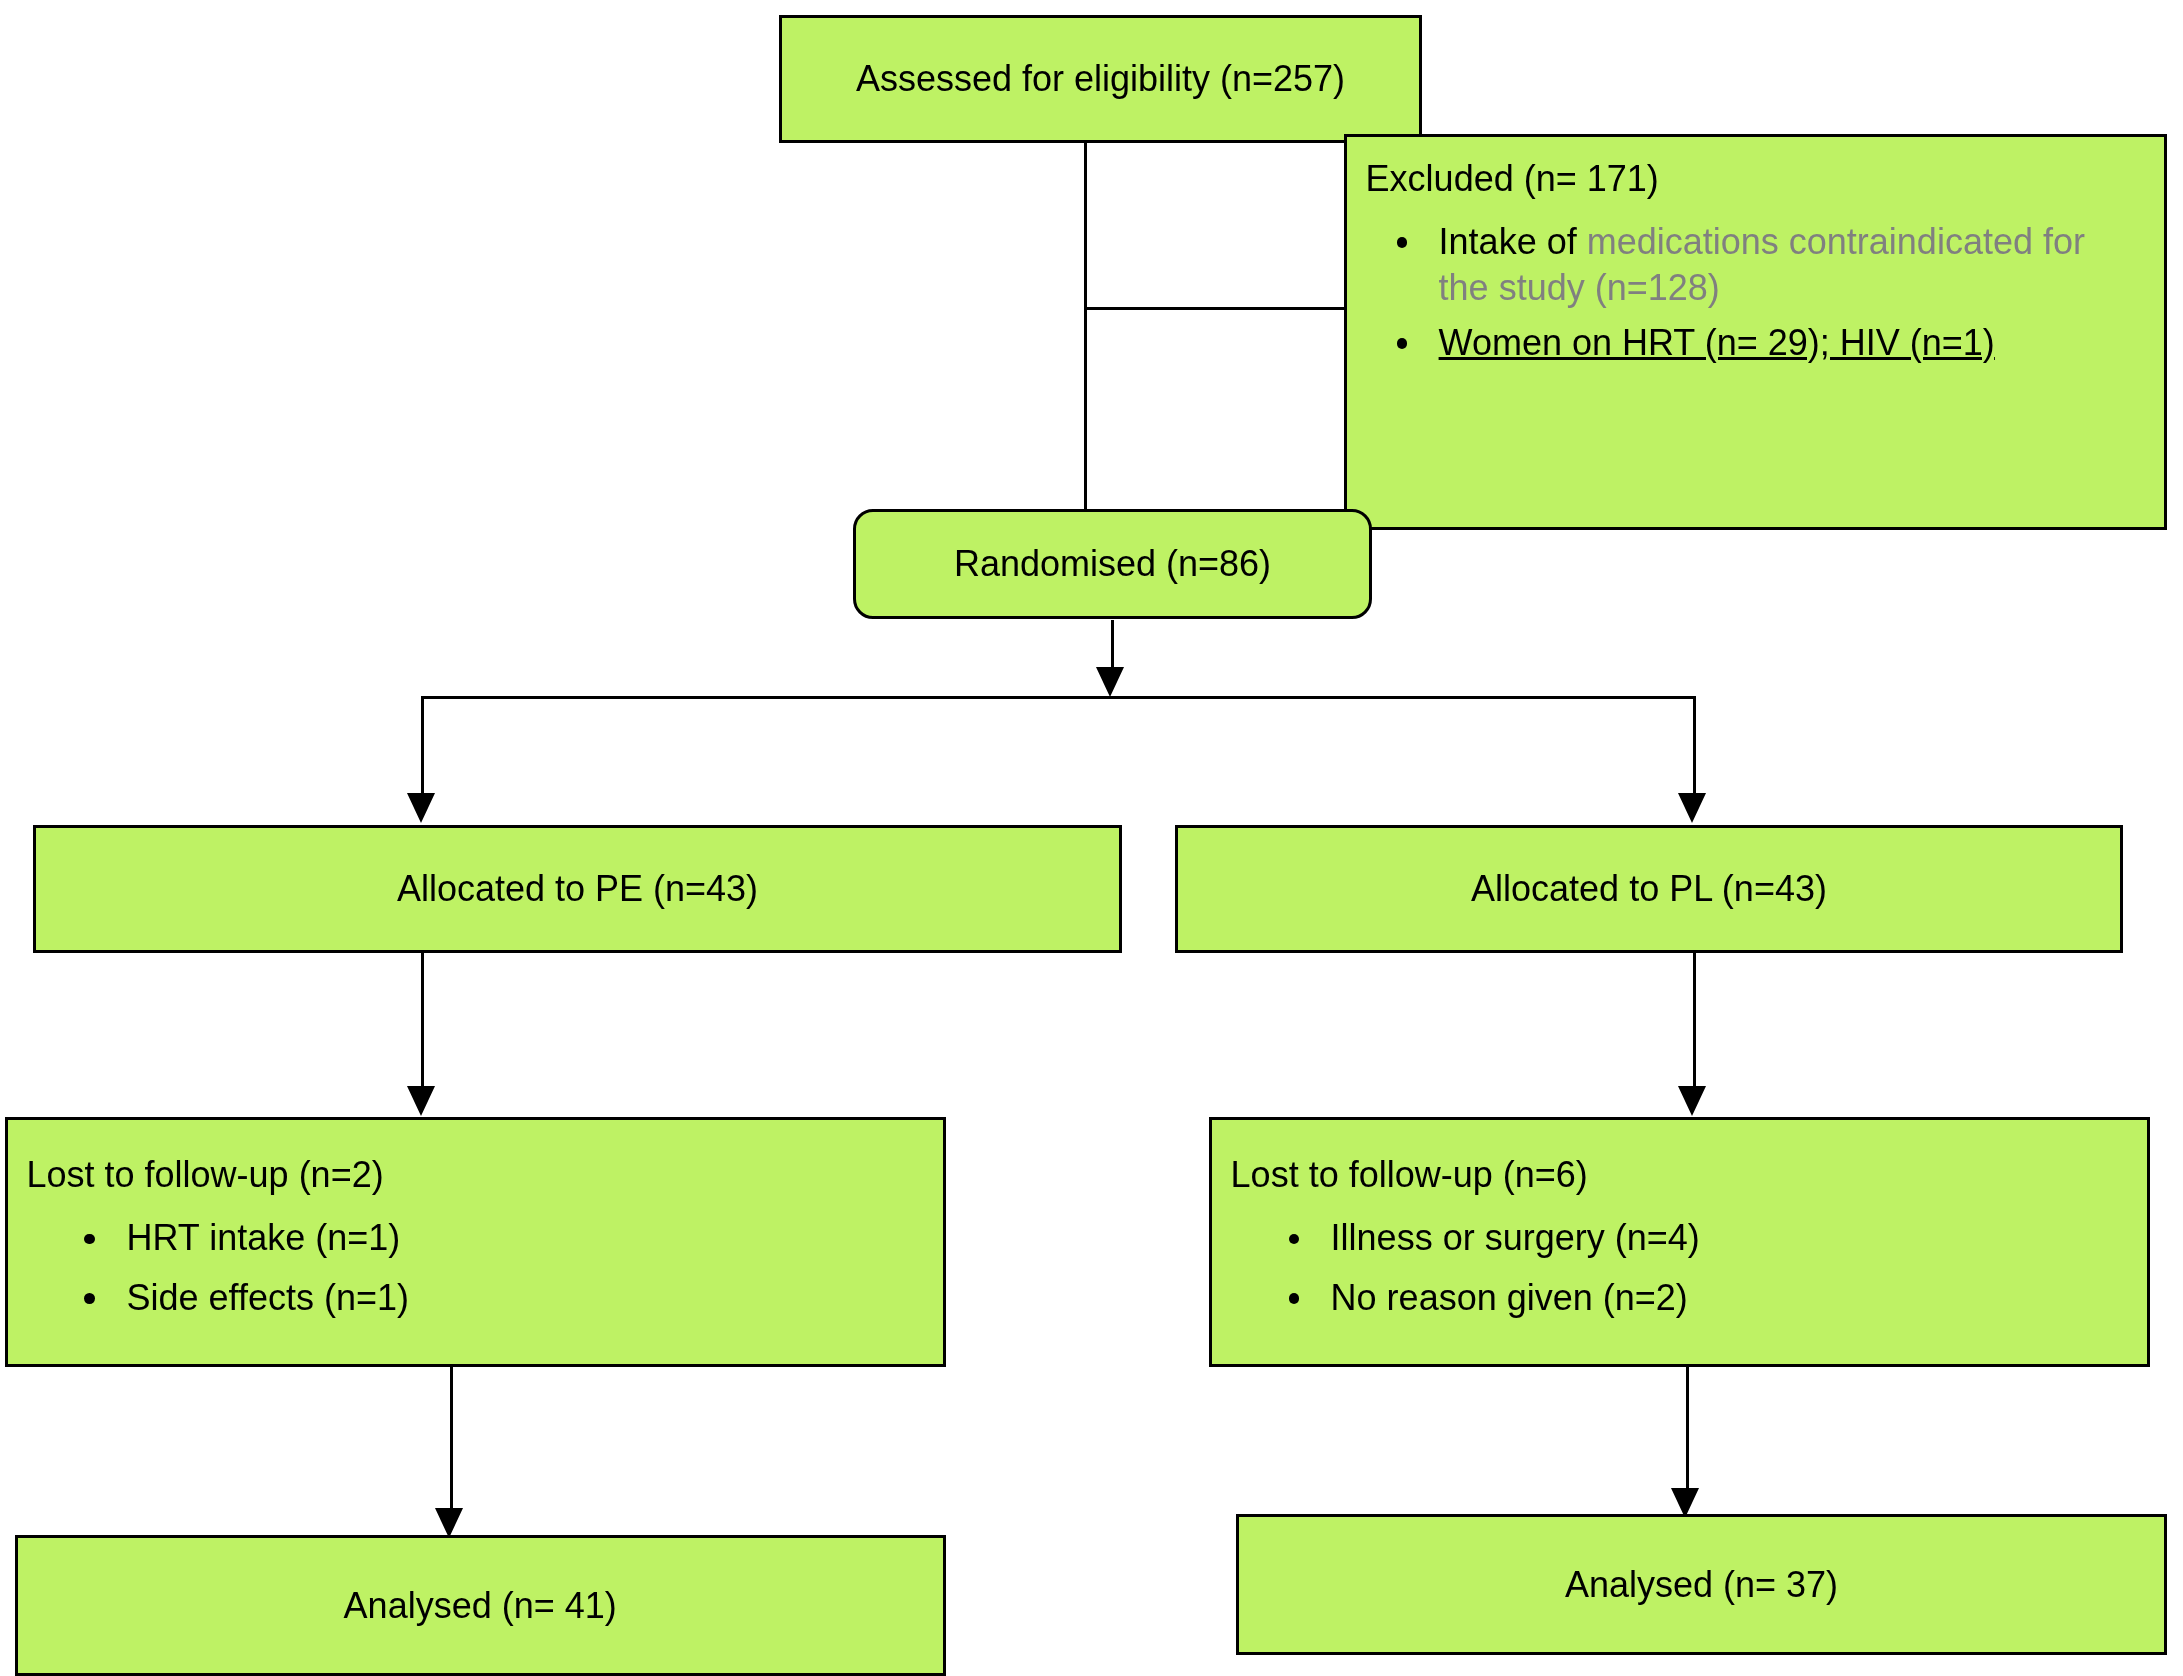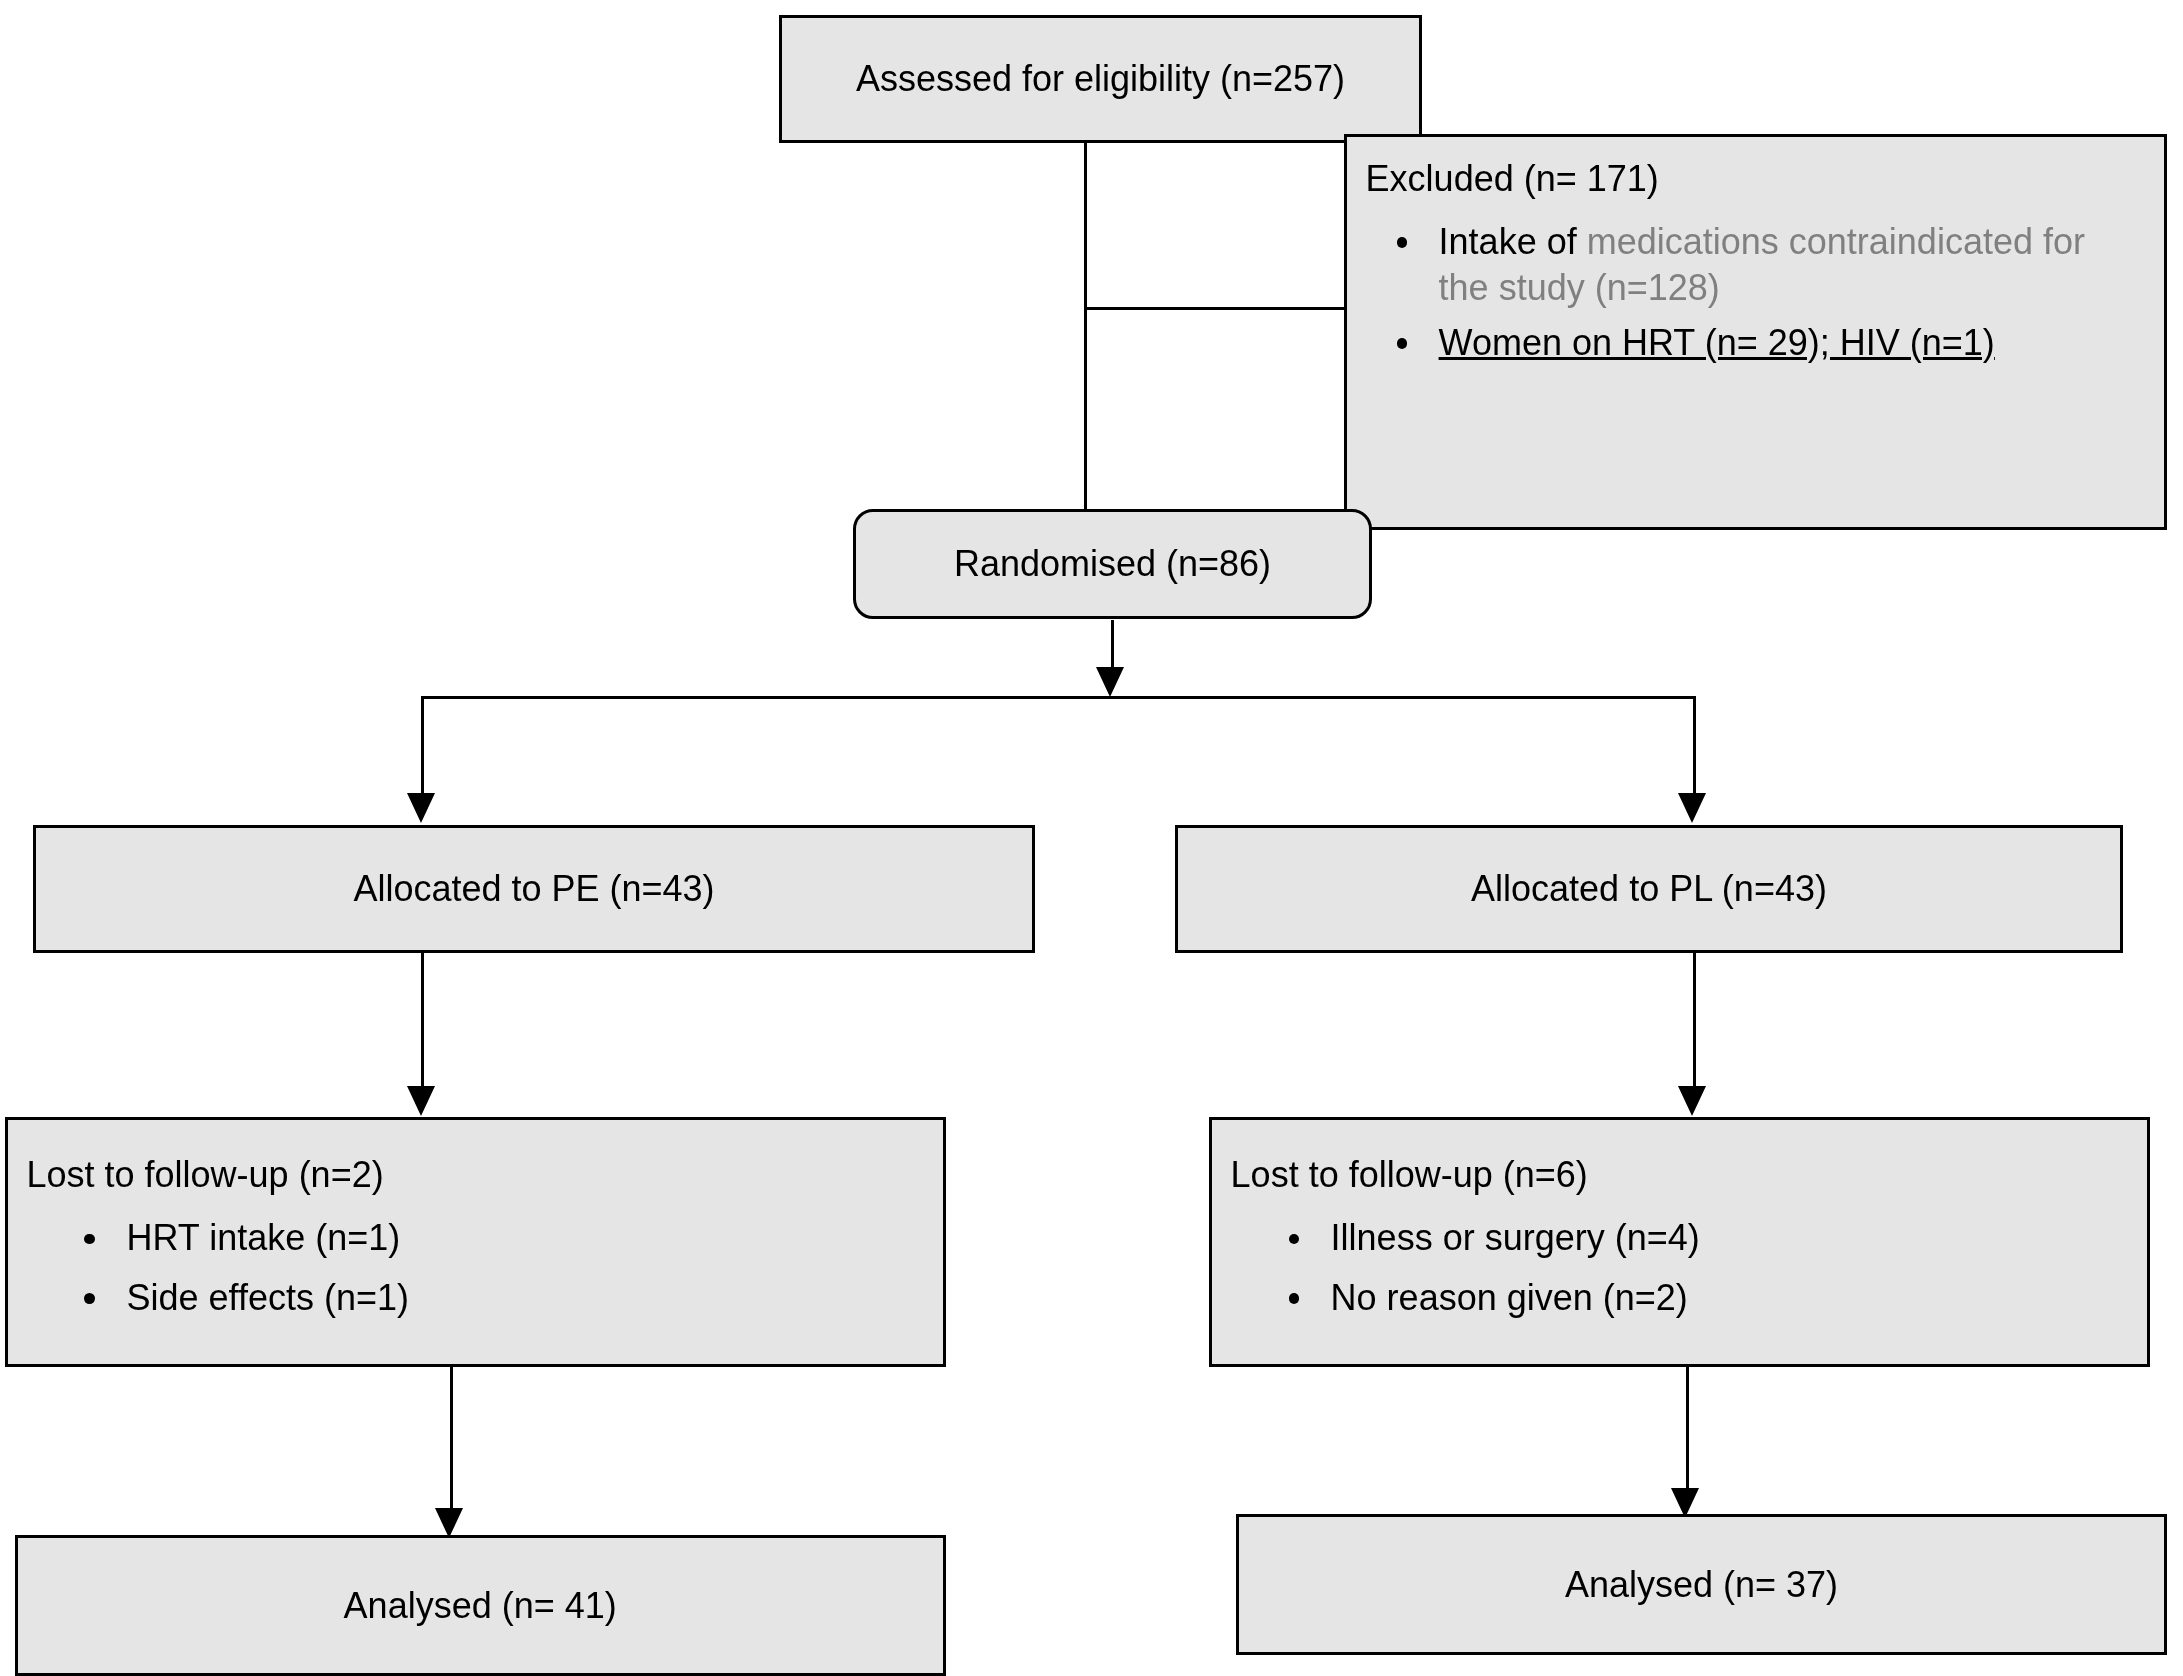--- a/index.html
+++ b/index.html
@@ -10,21 +10,21 @@
     width:2183px;
     height:1676px;
     background:#ffffff;
     overflow:hidden;
   }
   
   .box{
     position:absolute;
     box-sizing:border-box;
     border:3.4px solid #000;
-    background:#e5e5e5;
+    background:#bef264;
     display:flex;
     align-items:center;
     justify-content:center;
     text-align:center;
   }
   .box.left-align{
     display:block;
     text-align:left;
   }
   .box-label{
@@ -126,21 +126,21 @@
   <div class="arrow-down" style="left:1096px; top:667px;"></div>
 
   <div class="hline" style="left:421px; top:696px; width:1275px;"></div>
 
   <div class="vline" style="left:421px; top:696px; height:98px;"></div>
   <div class="arrow-down" style="left:407px; top:793px;"></div>
 
   <div class="vline" style="left:1693px; top:696px; height:98px;"></div>
   <div class="arrow-down" style="left:1678px; top:793px;"></div>
 
-  <div class="box" style="left:33px; top:825px; width:1002px; height:128px;">
+  <div class="box" style="left:33px; top:825px; width:1089px; height:128px;">
     <span class="box-label">Allocated to PE (n=43)</span>
   </div>
 
   <div class="box" style="left:1175px; top:825px; width:948px; height:128px;">
     <span class="box-label">Allocated to PL (n=43)</span>
   </div>
 
   <div class="vline" style="left:421px; top:953px; height:134px;"></div>
   <div class="arrow-down" style="left:407px; top:1086px;"></div>
 

